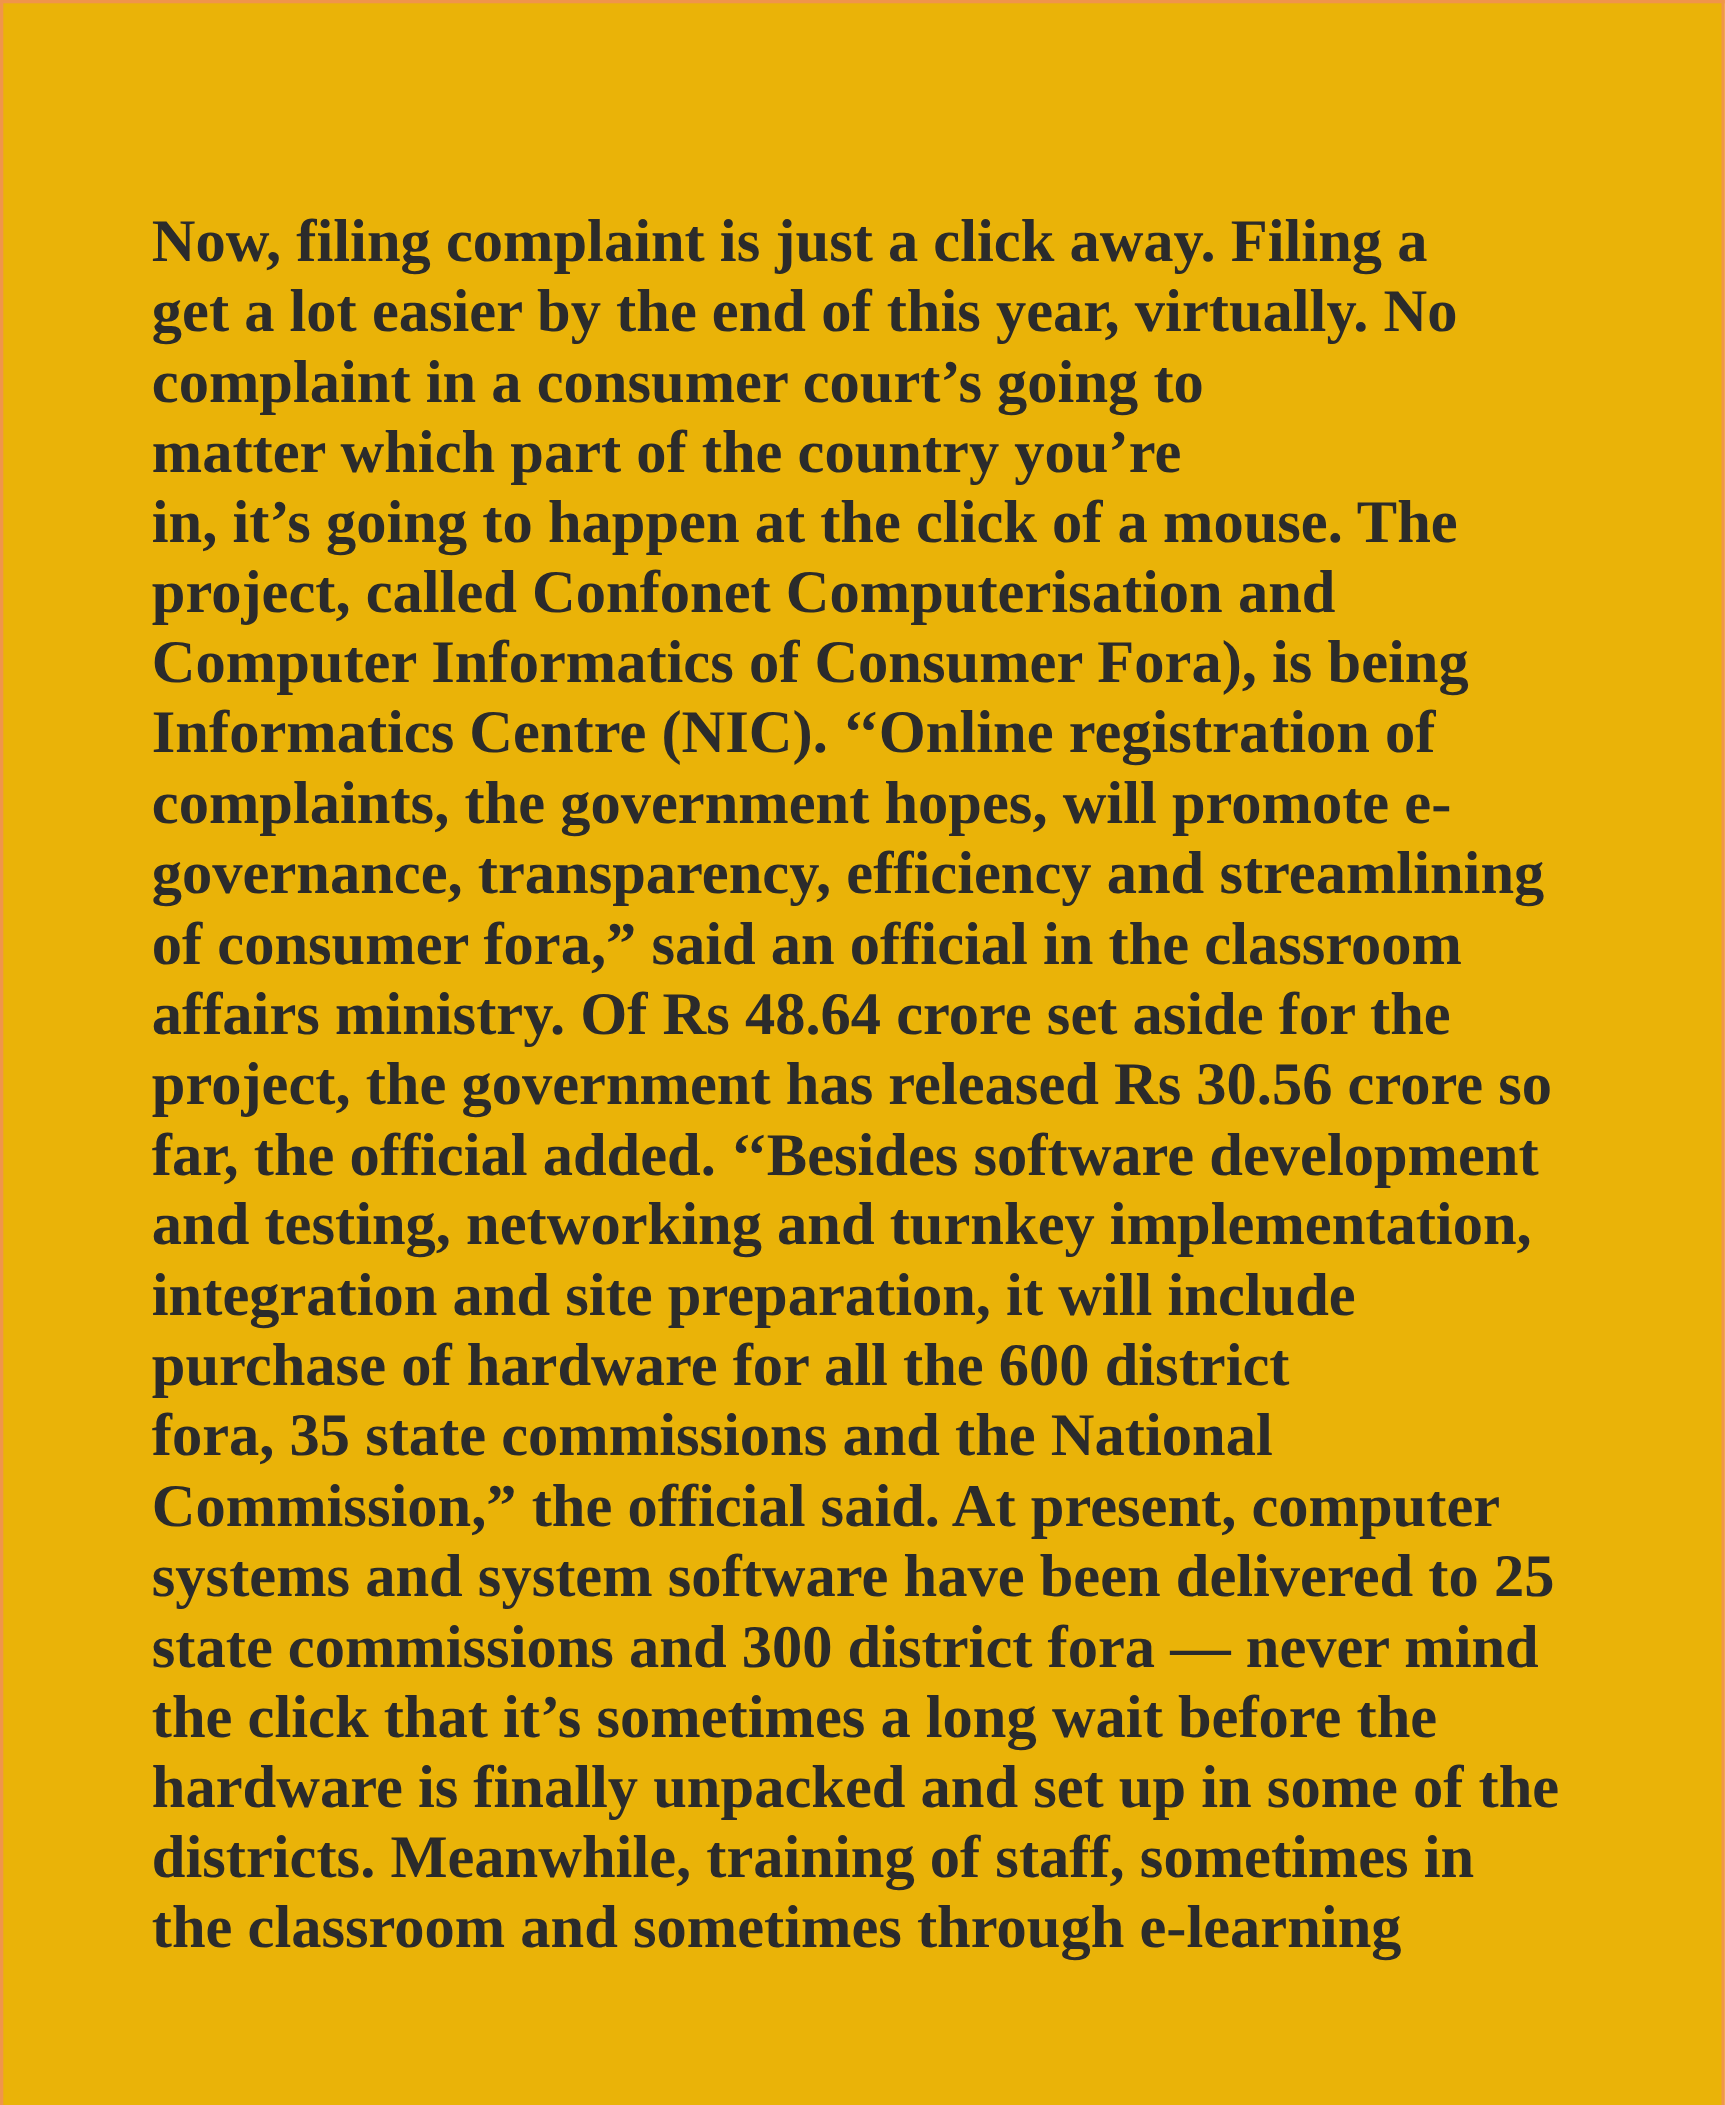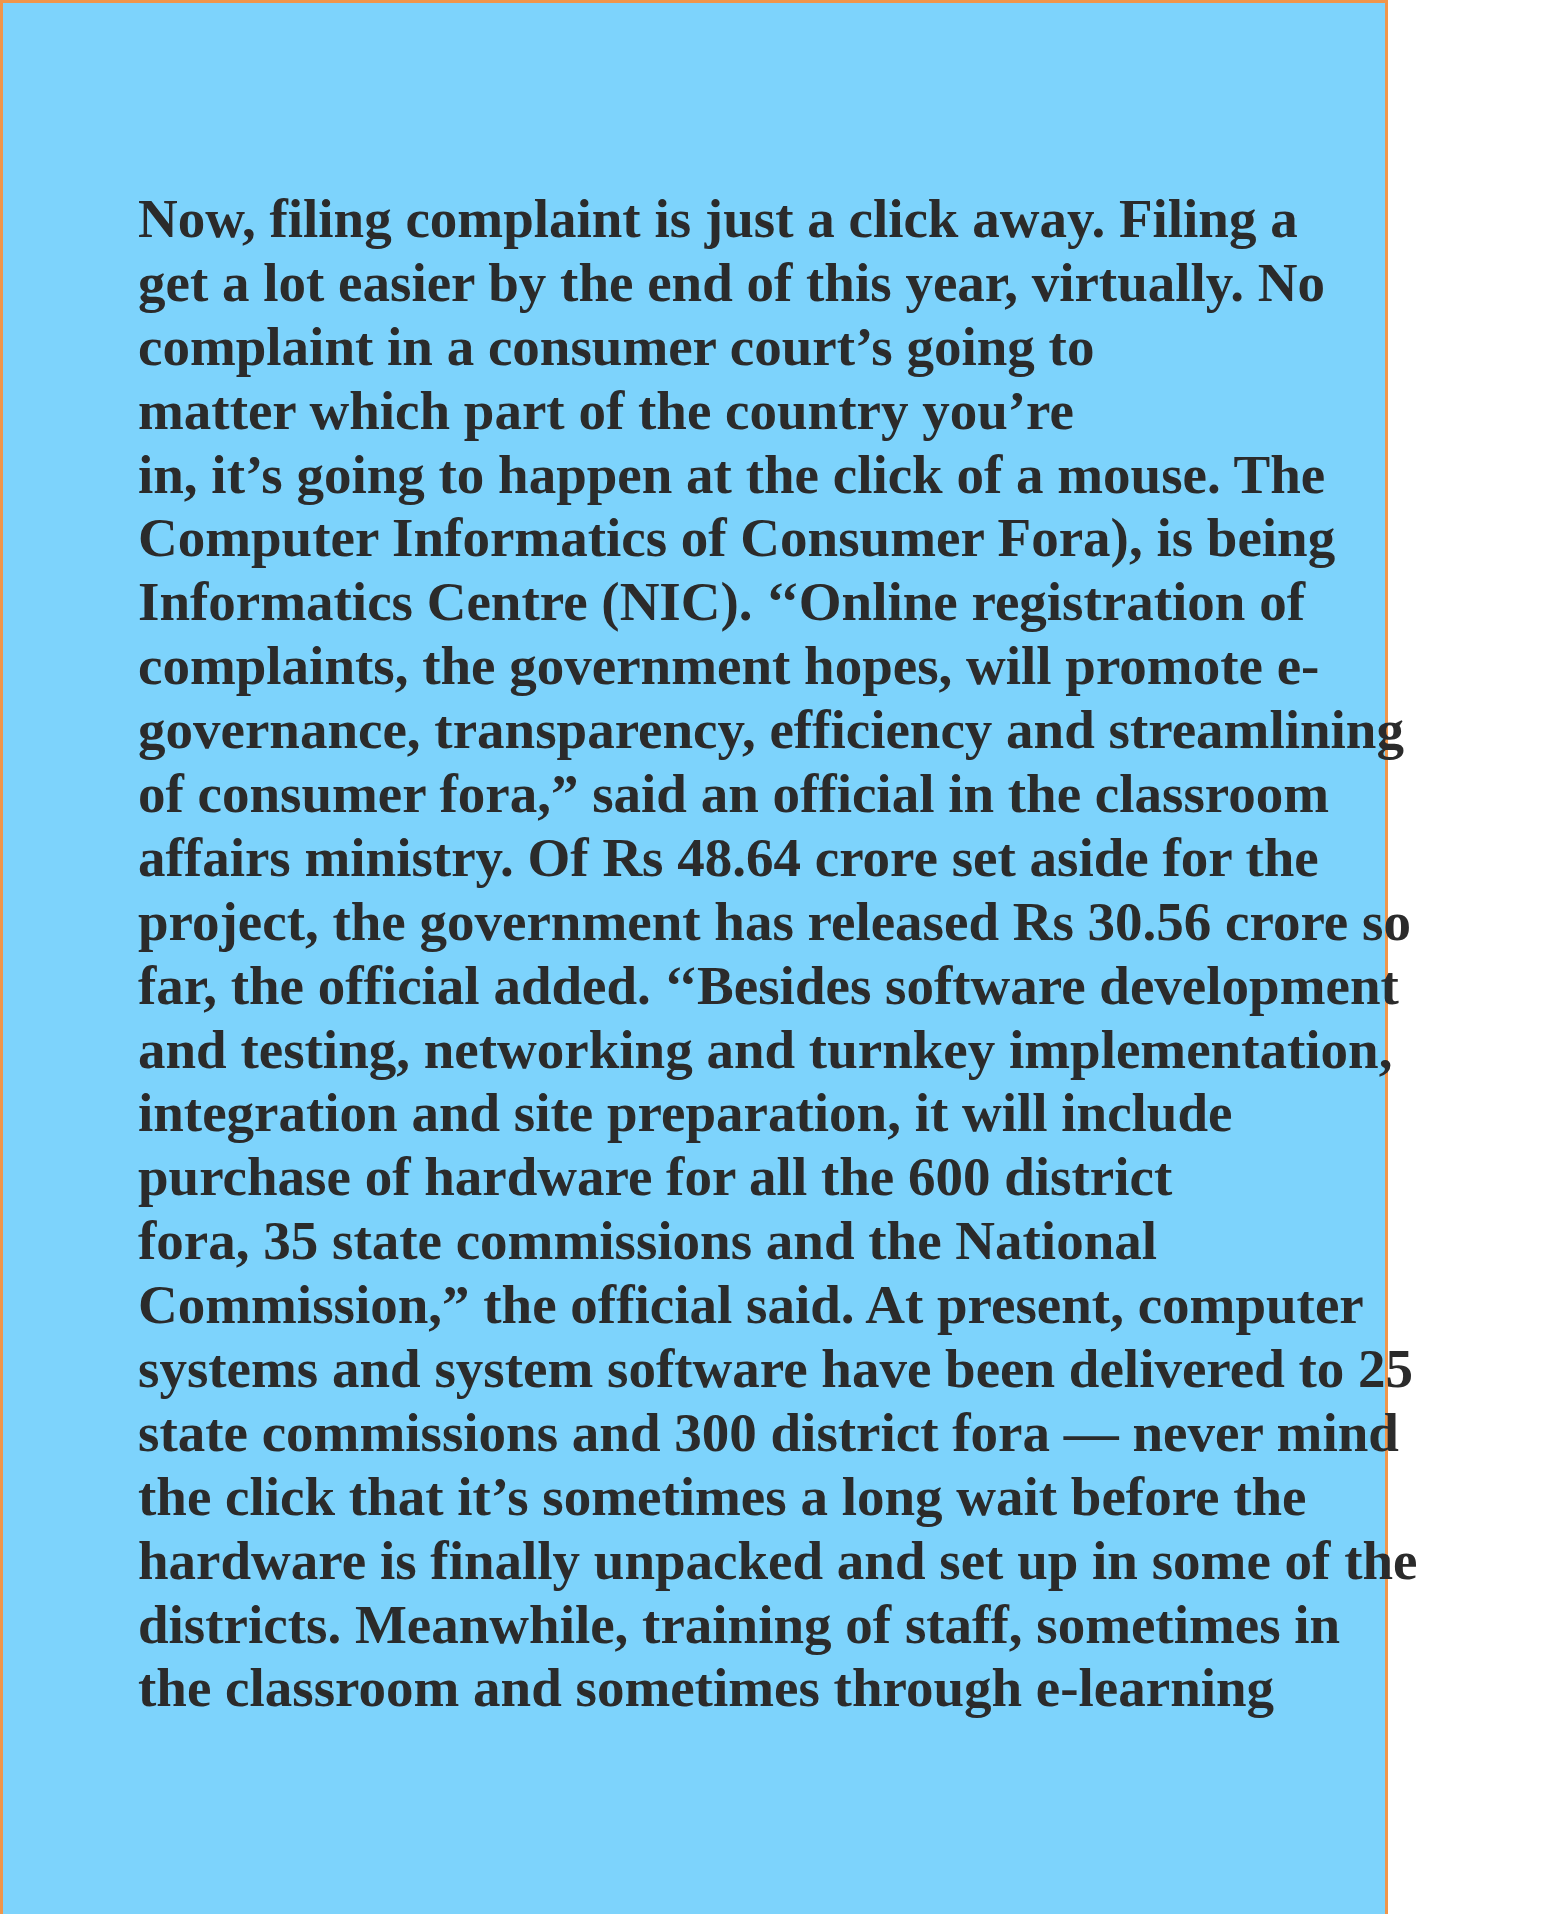--- a/index.html
+++ b/index.html
@@ -10,27 +10,27 @@
   body {
     width: 1568px;
     height: 1914px;
     position: relative;
     overflow: hidden;
   }
   .page-frame {
     position: absolute;
     left: 0;
     top: 0;
-    width: 1388px;
+    width: 1568px;
     height: 1914px;
     box-sizing: border-box;
     border-top: 3px solid #F0954A;
     border-left: 3px solid #F0954A;
     border-right: 3px solid #F0954A;
-    background: #7dd3fc;
+    background: #eab308;
   }
   .article {
     position: absolute;
     left: 135px;
     top: 184px;
     margin: 0;
     font-family: "Liberation Serif", "DejaVu Serif", serif;
     font-weight: bold;
     font-size: 55px;
     line-height: 63.9px;
@@ -45,20 +45,21 @@
 </head>
 <body>
 
 <div class="page-frame">
   <p class="article">
     <span class="line">Now, filing complaint is just a click away. Filing a</span>
     <span class="line">get a lot easier by the end of this year, virtually. No</span>
     <span class="line">complaint in a consumer court’s going to</span>
     <span class="line">matter which part of the country you’re</span>
     <span class="line">in, it’s going to happen at the click of a mouse. The</span>
+    <span class="line">project, called Confonet Computerisation and</span>
     <span class="line">Computer Informatics of Consumer Fora), is being</span>
     <span class="line">Informatics Centre (NIC). ‘‘Online registration of</span>
     <span class="line">complaints, the government hopes, will promote e-</span>
     <span class="line">governance, transparency, efficiency and streamlining</span>
     <span class="line">of consumer fora,” said an official in the classroom</span>
     <span class="line">affairs ministry. Of Rs 48.64 crore set aside for the</span>
     <span class="line">project, the government has released Rs 30.56 crore so</span>
     <span class="line">far, the official added. ‘‘Besides software development</span>
     <span class="line">and testing, networking and turnkey implementation,</span>
     <span class="line">integration and site preparation, it will include</span>

